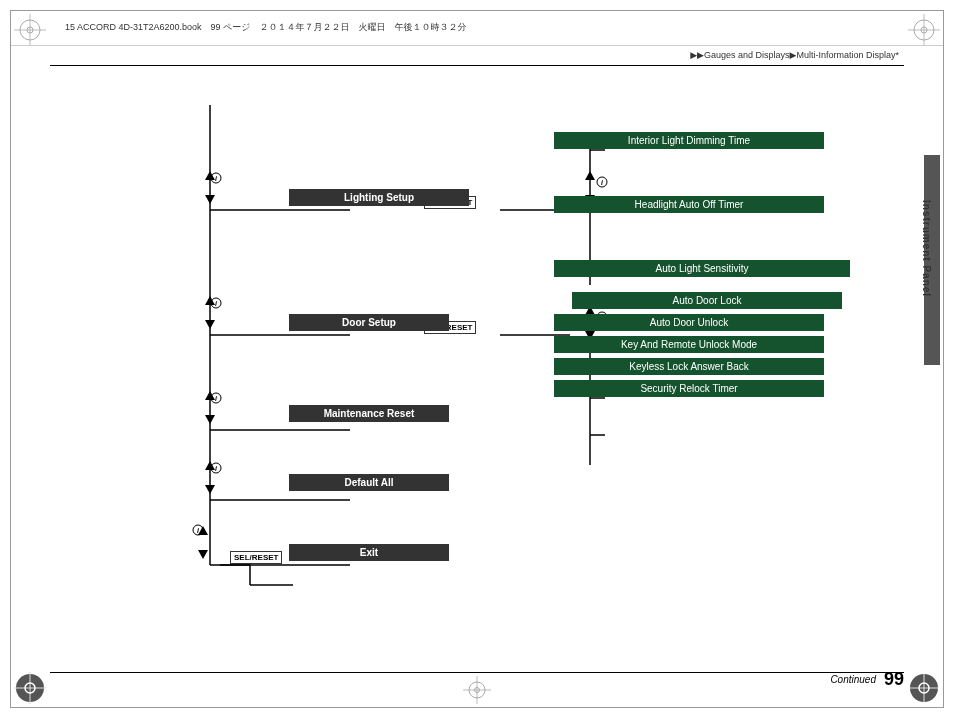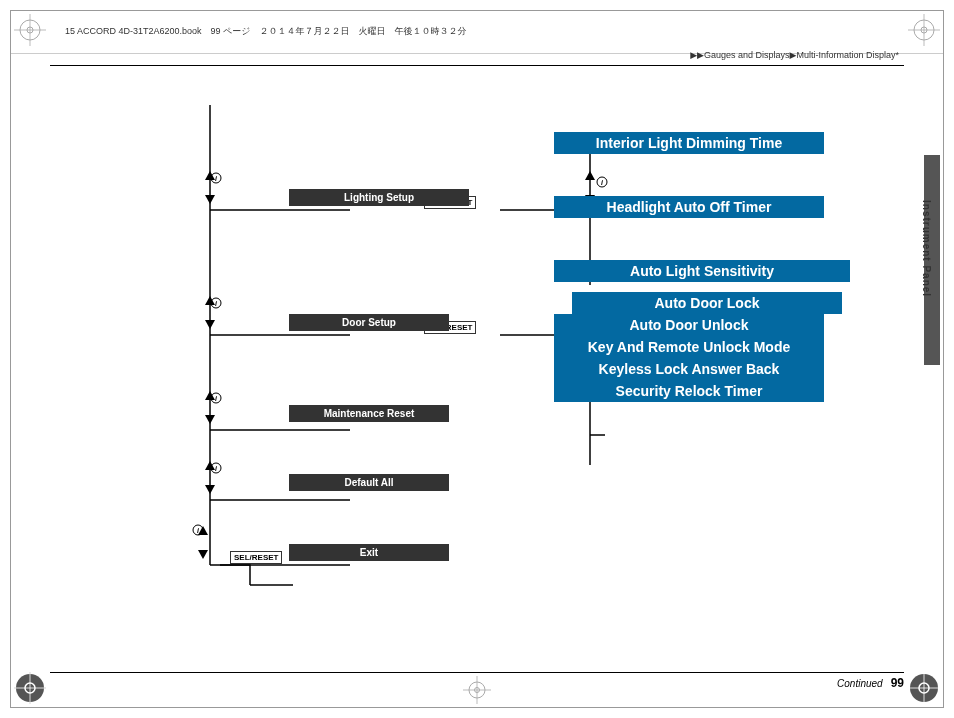--- a/index.html
+++ b/index.html
@@ -18,21 +18,21 @@
       position: absolute;
       top: 10px; left: 10px;
       width: 934px; height: 698px;
       border: 1px solid #999;
     }
 
     
     .top-bar {
       position: absolute;
       top: 10px; left: 10px; right: 10px;
-      height: 44px;
+      height: 36px;
       border-bottom: 1px solid #ccc;
       display: flex;
       align-items: center;
       padding: 0 55px;
       font-size: 9px;
       color: #333;
     }
 
     
     .breadcrumb-bar {
@@ -77,24 +77,24 @@
       font-size: 10px;
       font-weight: bold;
       padding: 3px 8px;
       text-align: center;
       white-space: nowrap;
     }
 
     
     .submenu-item {
       position: absolute;
-      background: #0369a1;
+      background: #14532d;
       color: #fff;
-      font-size: 14px;
-      font-weight: bold;
+      font-size: 10px;
+      font-weight: normal;
       padding: 3px 10px;
       text-align: center;
       white-space: nowrap;
     }
 
     
     .sel-reset {
       position: absolute;
       font-size: 8px;
       font-weight: bold;
@@ -108,21 +108,21 @@
     .bottom-bar {
       position: absolute;
       bottom: 28px; left: 50px; right: 50px;
       display: flex;
       justify-content: flex-end;
       align-items: center;
       font-size: 11px;
     }
 
     .page-number {
-      font-size: 12px;
+      font-size: 18px;
       font-weight: bold;
       margin-left: 8px;
     }
 
     .continued-text {
       font-size: 10px;
       font-style: italic;
     }
 
     

